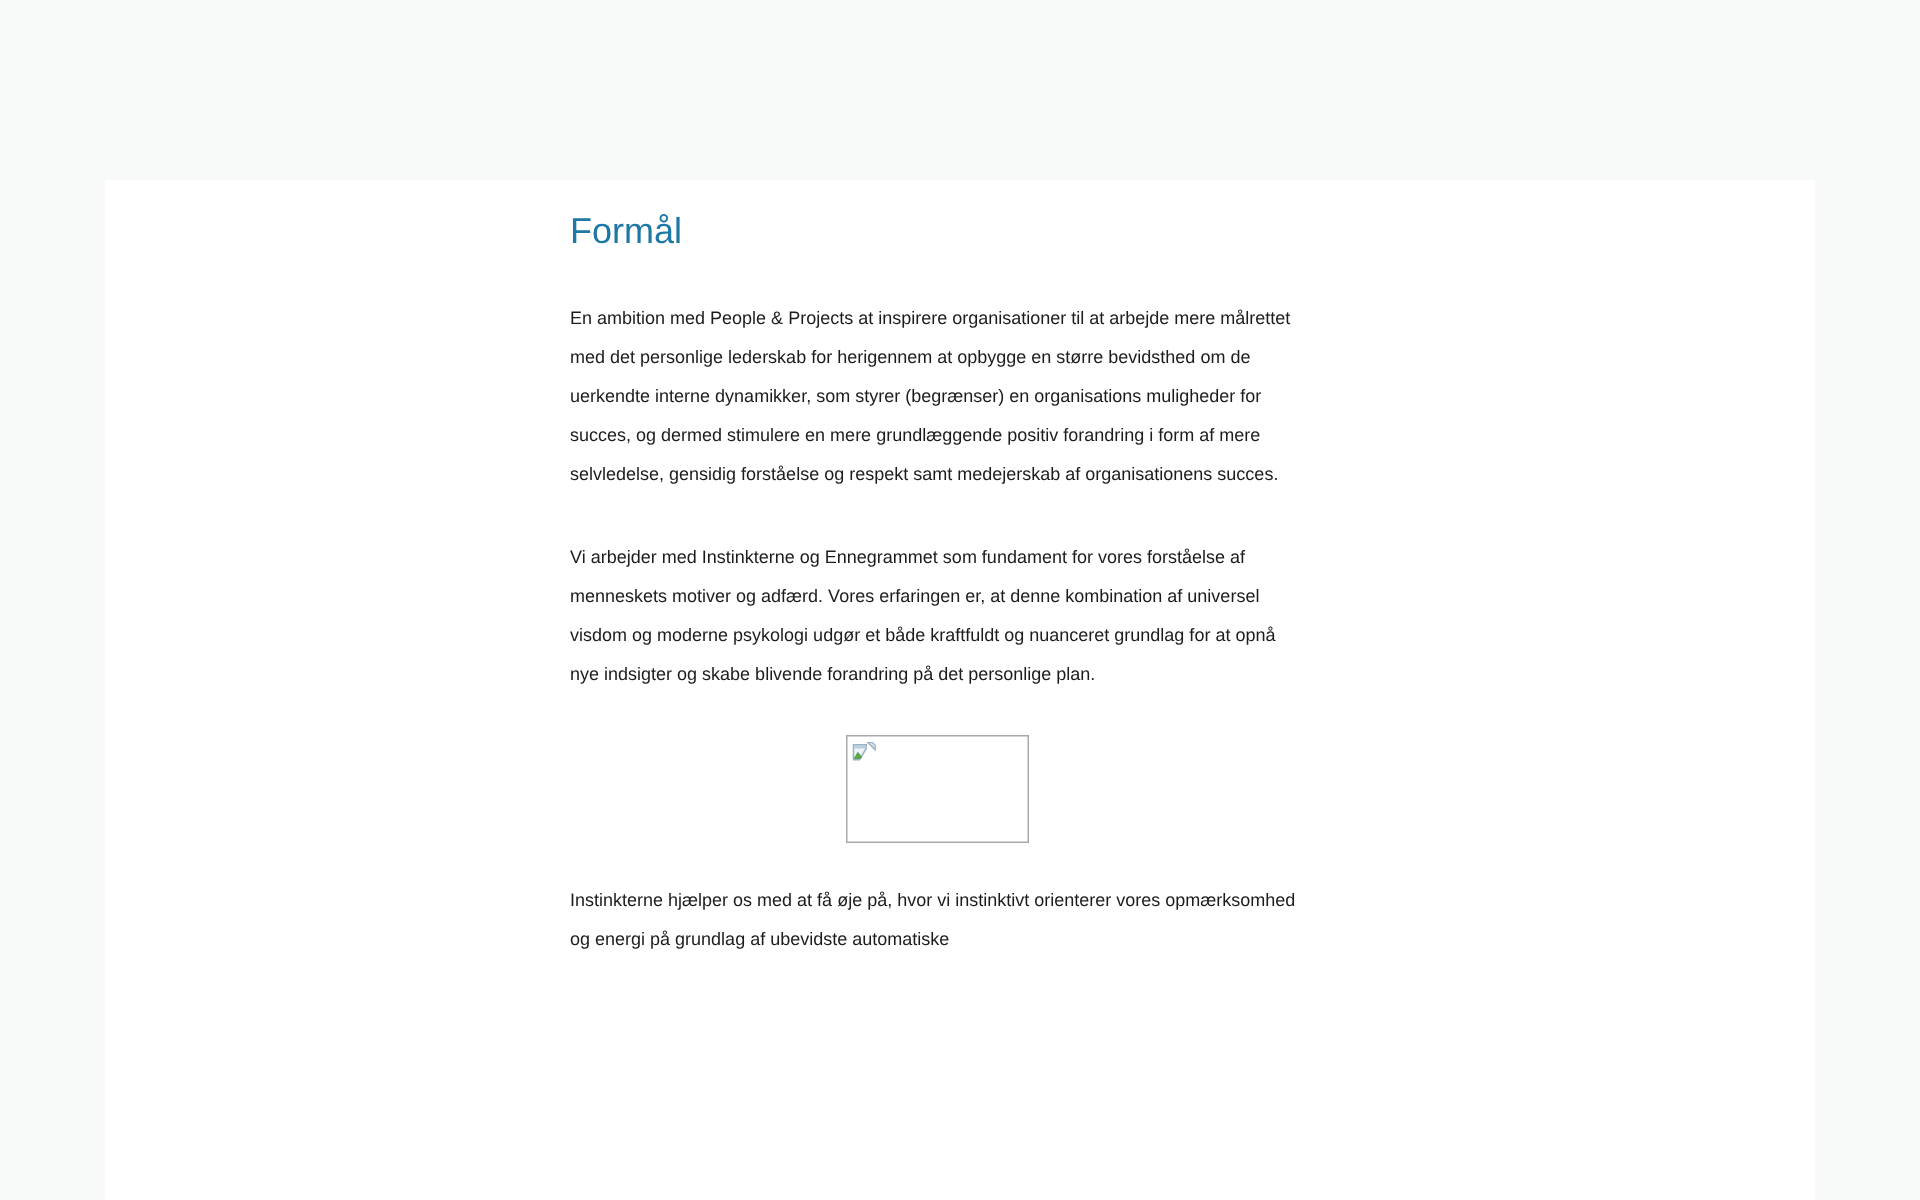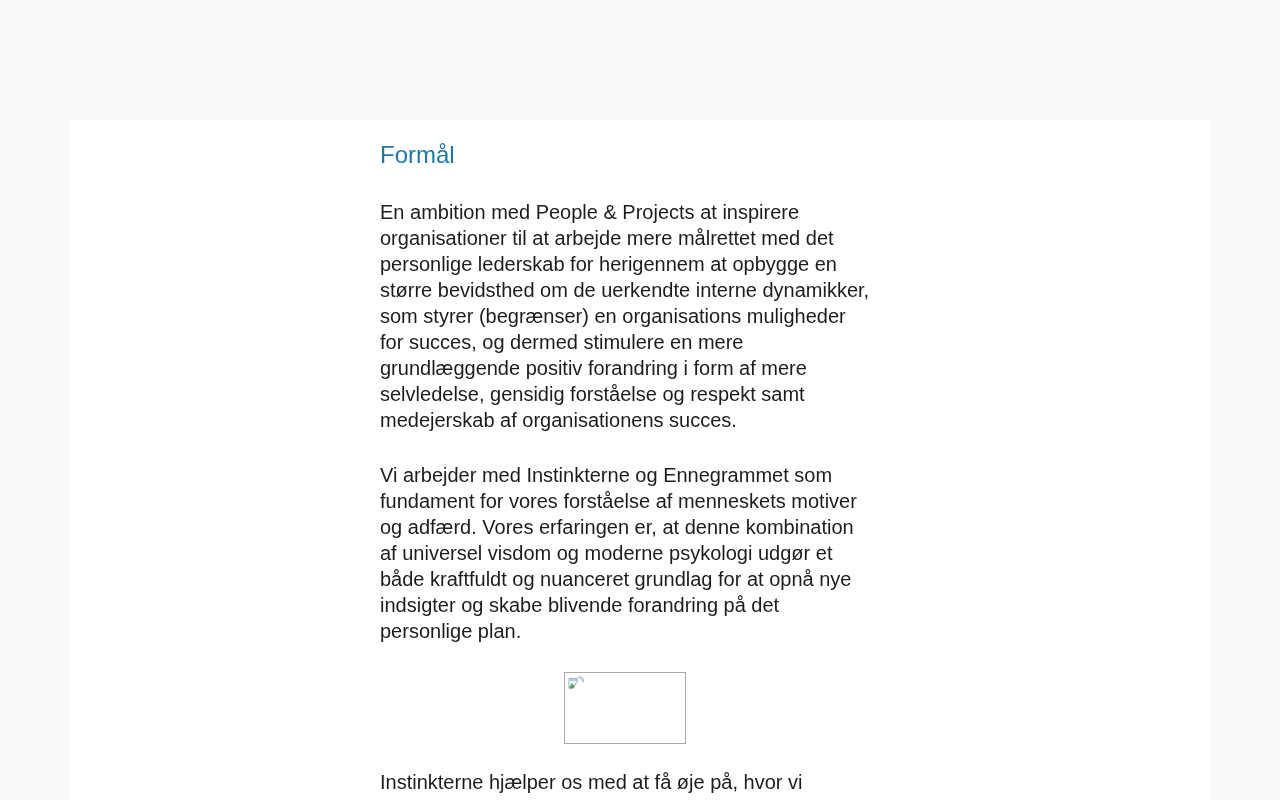--- a/index.html
+++ b/index.html
@@ -40,21 +40,21 @@
     font-weight: 400;
     color: #1e78a5;
   }
 
   h2.heading-gap {
     margin-top: 55px;
   }
 
   p.body-para {
     margin-top: 29px;
-    font-size: 20px;
+    font-size: 12px;
     line-height: 26px;
     color: #1c1c1c;
   }
 
   .image-figure {
     margin-top: 28px;
     text-align: center;
   }
 
   .broken-image {

